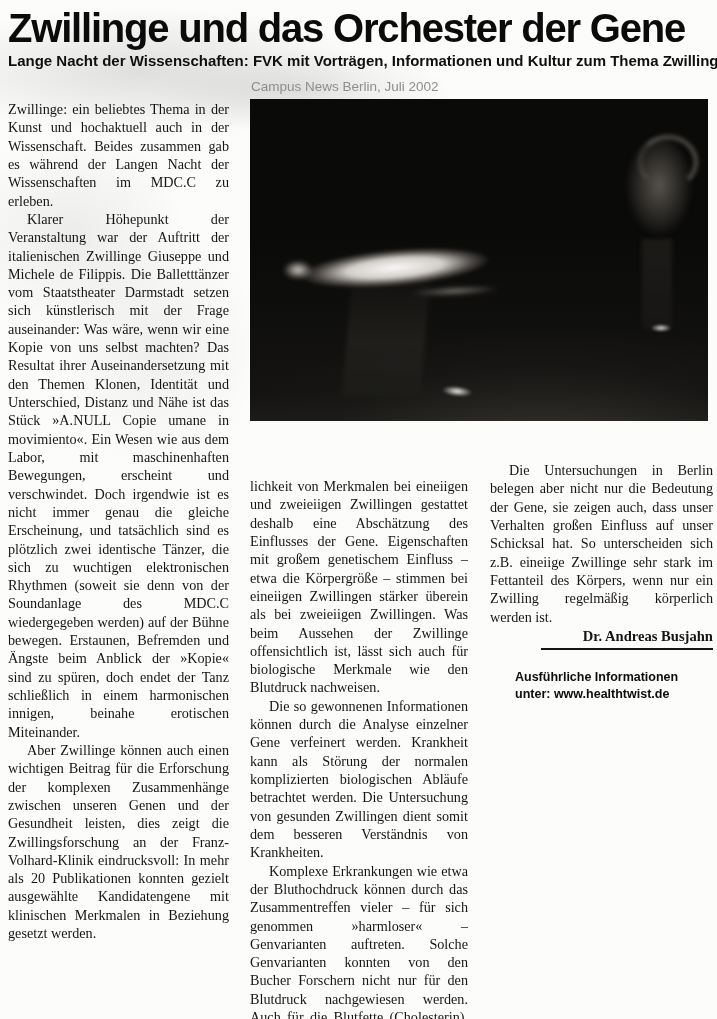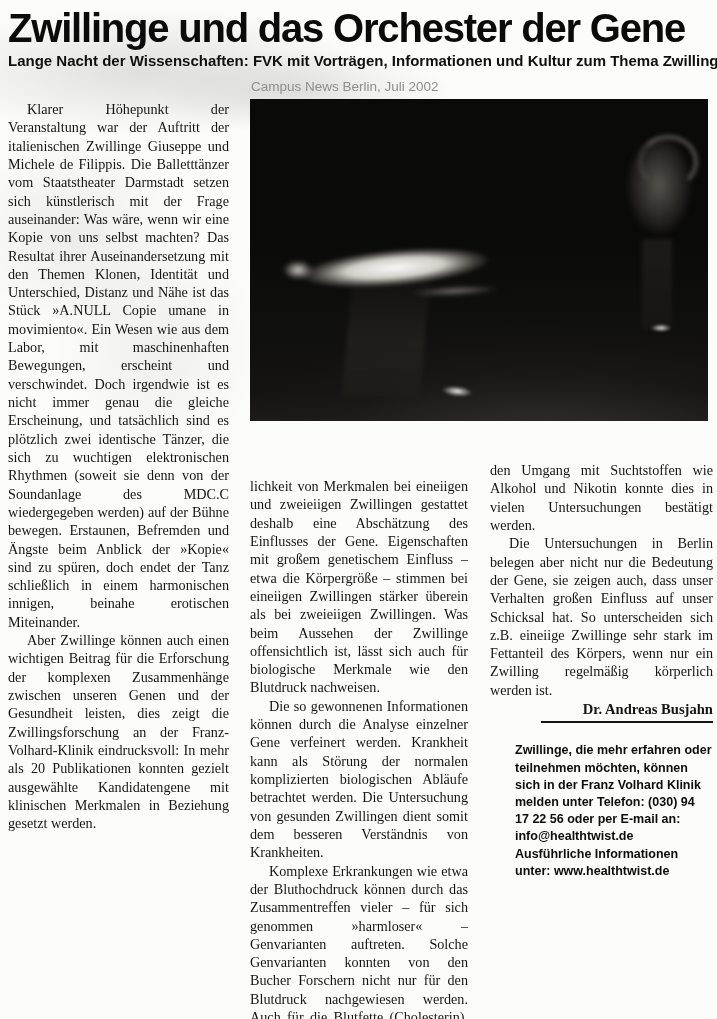--- a/index.html
+++ b/index.html
@@ -156,37 +156,36 @@
     <div class="lying-head"></div>
     <div class="lying-arm"></div>
     <div class="shoe-left"></div>
     <div class="standing-figure"></div>
     <div class="standing-arm"></div>
     <div class="standing-legs"></div>
     <div class="shoe-right"></div>
   </div>
 
   <div class="col col-left">
+    <p>Zwillinge: ein beliebtes Thema in der Kunst und hochaktuell auch in der Wissenschaft. Beides zusammen gab es während der Langen Nacht der Wissenschaften im MDC.C zu erleben.</p>
     <p class="indent">Klarer Höhepunkt der Veranstaltung war der Auftritt der italienischen Zwillinge Giuseppe und Michele de Filippis. Die Balletttänzer vom Staatstheater Darmstadt setzen sich künstlerisch mit der Frage auseinander: Was wäre, wenn wir eine Kopie von uns selbst machten? Das Resultat ihrer Auseinandersetzung mit den Themen Klonen, Identität und Unterschied, Distanz und Nähe ist das Stück »A.NULL Copie umane in movimiento«. Ein Wesen wie aus dem Labor, mit maschinenhaften Bewegungen, erscheint und verschwindet. Doch irgendwie ist es nicht immer genau die gleiche Erscheinung, und tatsächlich sind es plötzlich zwei identische Tänzer, die sich zu wuchtigen elektronischen Rhythmen (soweit sie denn von der Soundanlage des MDC.C wiedergegeben werden) auf der Bühne bewegen. Erstaunen, Befremden und Ängste beim Anblick der »Kopie« sind zu spüren, doch endet der Tanz schließlich in einem harmonischen innigen, beinahe erotischen Miteinander.</p>
     <p class="indent">Aber Zwillinge können auch einen wichtigen Beitrag für die Erforschung der komplexen Zusammenhänge zwischen unseren Genen und der Gesundheit leisten, dies zeigt die Zwillingsforschung an der Franz-Volhard-Klinik eindrucksvoll: In mehr als 20 Publikationen konnten gezielt ausgewählte Kandidatengene mit klinischen Merkmalen in Beziehung gesetzt werden.</p>
 
   </div>
 
   <div class="col col-middle">
     <p>lichkeit von Merkmalen bei eineiigen und zweieiigen Zwillingen gestattet deshalb eine Abschätzung des Einflusses der Gene. Eigenschaften mit großem genetischem Einfluss – etwa die Körpergröße – stimmen bei eineiigen Zwillingen stärker überein als bei zweieiigen Zwillingen. Was beim Aussehen der Zwillinge offensichtlich ist, lässt sich auch für biologische Merkmale wie den Blutdruck nachweisen.</p>
     <p class="indent">Die so gewonnenen Informationen können durch die Analyse einzelner Gene verfeinert werden. Krankheit kann als Störung der normalen komplizierten biologischen Abläufe betrachtet werden. Die Untersuchung von gesunden Zwillingen dient somit dem besseren Verständnis von Krankheiten.</p>
     <p class="indent">Komplexe Erkrankungen wie etwa der Bluthochdruck können durch das Zusammentreffen vieler – für sich genommen »harmloser« – Genvarianten auftreten. Solche Genvarianten konnten von den Bucher Forschern nicht nur für den Blutdruck nachgewiesen werden. Auch für die Blutfette (Cholesterin), die Herzgröße, das EKG und das Körpergewicht fanden sie einzelne Mitspieler aus dem Orchester der beteiligten Gene.</p>
 
   </div>
 
   <div class="col col-right">
-    <p>den Umgang mit Suchtstoffen wie Alkohol und Nikotin konnte dies in vielen Untersuchungen bestätigt werden.</p>
     <p class="indent">Die Untersuchungen in Berlin belegen aber nicht nur die Bedeutung der Gene, sie zeigen auch, dass unser Verhalten großen Einfluss auf unser Schicksal hat. So unterscheiden sich z.B. eineiige Zwillinge sehr stark im Fettanteil des Körpers, wenn nur ein Zwilling regelmäßig körperlich werden ist.</p>
     <div class="byline">
       <span>Dr. Andreas Busjahn</span>
     </div>
     <div class="contact">
-      <p>Zwillinge, die mehr erfahren oder teilnehmen möchten, können sich in der Franz Volhard Klinik melden unter Telefon: (030) 94 17 22 56 oder per E-mail an: info@healthtwist.de</p>
       <p>Ausführliche Informationen unter: www.healthtwist.de</p>
     </div>
   </div>
 
 </div>
 
 </body></html>

